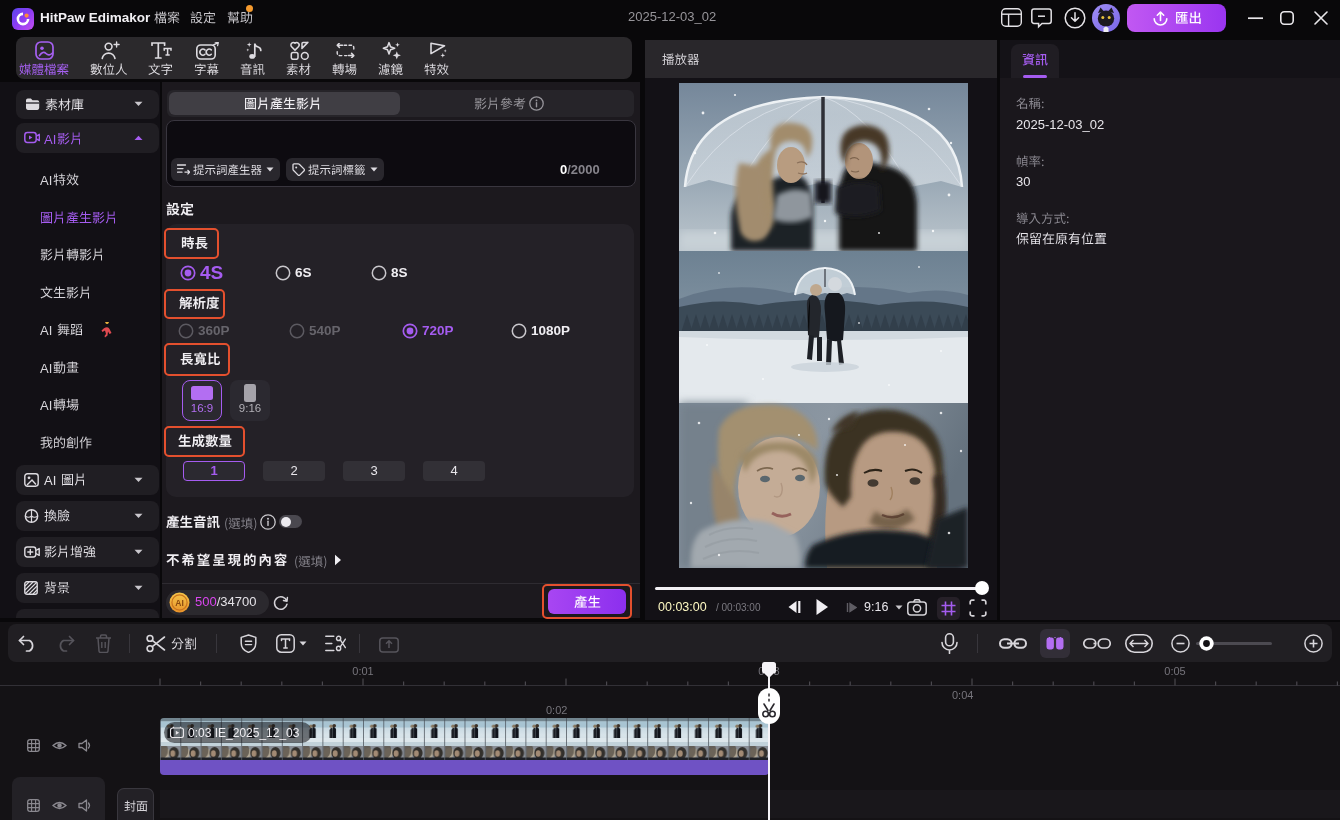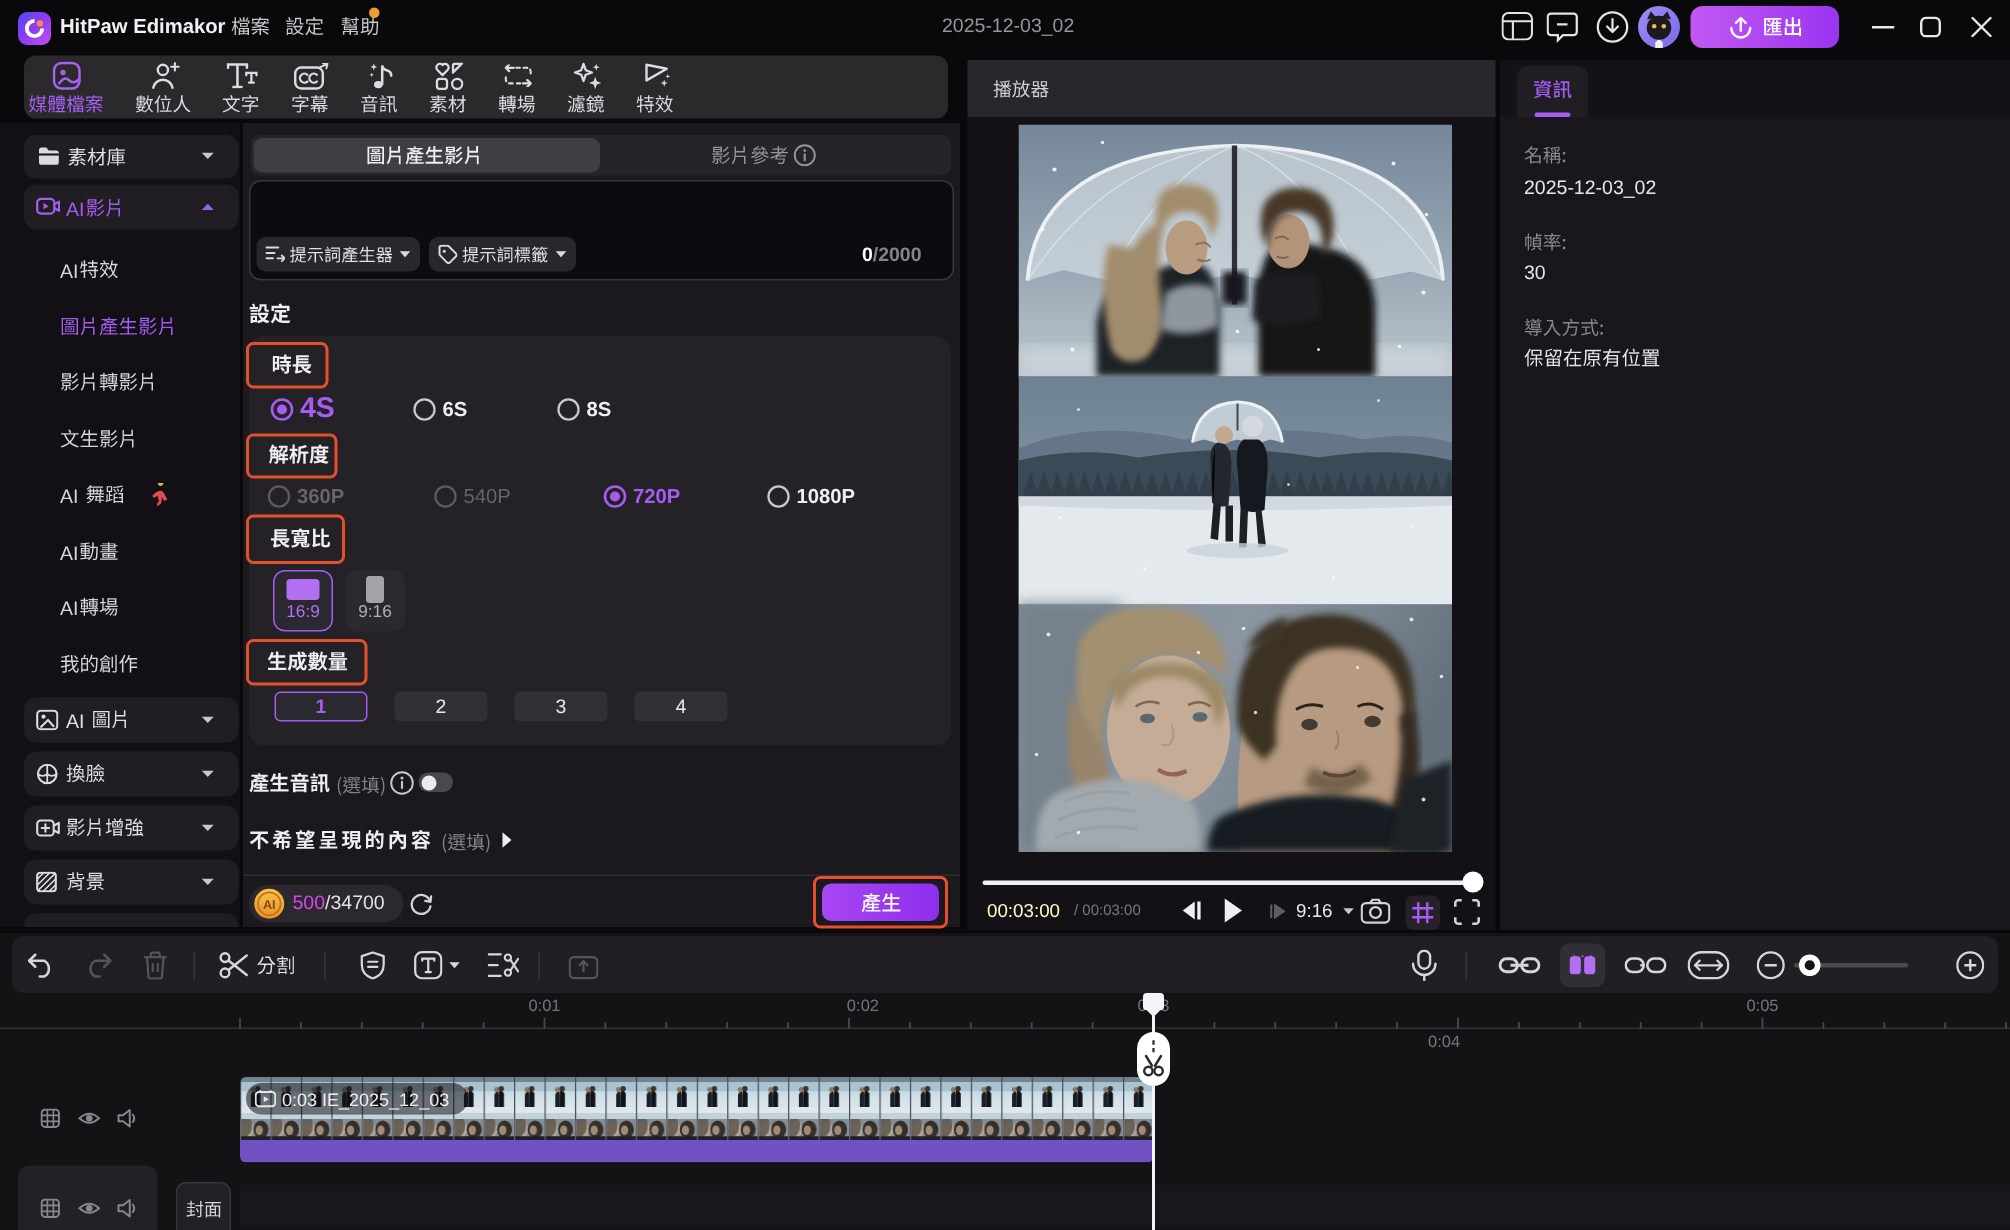--- a/index.html
+++ b/index.html
@@ -282,21 +282,21 @@
 <svg class="abs" style="left:292px;top:163px;" width="13" height="13" viewBox="0 0 13 13">
     <path d="M1 1.8 a1 1 0 0 1 1-1 h4.2 a1.6 1.6 0 0 1 1.1 0.5 l4.6 4.6 a1.5 1.5 0 0 1 0 2.1 l-3.9 3.9 a1.5 1.5 0 0 1-2.1 0 L1.4 7.3 A1.6 1.6 0 0 1 1 6.2 Z" fill="none" stroke="#dddbe0" stroke-width="1.3"></path>
     <circle cx="4.2" cy="4.5" r="1" fill="#dddbe0"></circle>
   </svg>
 <svg class="abs" style="left:308px;top:164px;overflow:visible" width="58" height="15">
     <path d="M5.5 -7.1H9.3V-6.2H5.5ZM5.5 -8.6H9.3V-7.7H5.5ZM4.7 -9.3V-5.5H10.2V-9.3ZM4.9 -3.4C4.7 -1.7 4.2 -0.4 3.2 0.4C3.4 0.5 3.7 0.8 3.9 0.9C4.5 0.4 4.9 -0.3 5.2 -1.2C6.0 0.4 7.2 0.7 8.9 0.7H10.9C10.9 0.5 11.1 0.2 11.2 -0.0C10.8 -0.0 9.2 -0.0 8.9 -0.0C8.5 -0.0 8.2 -0.0 7.8 -0.1V-1.9H10.2V-2.6H7.8V-4.0H10.8V-4.7H4.2V-4.0H7.0V-0.3C6.3 -0.6 5.8 -1.1 5.5 -2.1C5.6 -2.5 5.7 -2.9 5.7 -3.3ZM1.9 -9.6V-7.3H0.5V-6.5H1.9V-4.0C1.3 -3.8 0.8 -3.7 0.3 -3.6L0.6 -2.7L1.9 -3.1V-0.2C1.9 0.0 1.8 0.0 1.7 0.0C1.6 0.1 1.1 0.1 0.6 0.0C0.7 0.3 0.8 0.6 0.9 0.8C1.6 0.9 2.0 0.8 2.3 0.7C2.6 0.6 2.7 0.3 2.7 -0.2V-3.4L4.0 -3.8L3.9 -4.6L2.7 -4.3V-6.5H4.0V-7.3H2.7V-9.6Z M14.1 -4.0C13.7 -2.7 12.8 -1.4 11.9 -0.6C12.1 -0.5 12.5 -0.2 12.7 -0.1C13.6 -1.0 14.5 -2.3 15.0 -3.7ZM19.6 -3.7C20.4 -2.6 21.3 -1.1 21.6 -0.1L22.5 -0.5C22.1 -1.5 21.2 -2.9 20.4 -4.0ZM13.2 -8.8V-8.0H21.3V-8.8ZM12.2 -6.1V-5.2H16.7V0.9H17.7V-5.2H22.3V-6.1Z M28.0 -7.2V-6.5H32.2V-7.2ZM24.0 -6.2V-5.5H27.2V-6.2ZM24.0 -4.7V-4.0H27.3V-4.7ZM23.6 -7.7V-7.0H27.7V-7.7ZM24.8 -9.4C25.1 -8.9 25.4 -8.2 25.6 -7.8L26.2 -8.2C26.1 -8.6 25.7 -9.2 25.4 -9.7ZM27.7 -9.1V-8.3H32.8V-0.2C32.8 0.0 32.8 0.1 32.6 0.1C32.4 0.1 31.7 0.1 31.0 0.0C31.1 0.3 31.2 0.7 31.3 0.9C32.2 0.9 32.8 0.9 33.2 0.8C33.5 0.6 33.6 0.3 33.6 -0.2V-9.1ZM29.1 -4.7H30.9V-2.6H29.1ZM28.4 -5.5V-1.0H29.1V-1.8H31.7V-5.5ZM24.0 -3.1V0.8H24.8V0.2H27.3V-3.1ZM24.8 -2.4H26.5V-0.5H24.8Z M43.2 -1.4C43.8 -0.8 44.5 0.0 44.8 0.6L45.4 0.1C45.1 -0.4 44.5 -1.2 43.9 -1.7ZM40.0 -1.7C39.7 -1.0 39.1 -0.3 38.4 0.1C38.6 0.2 39.0 0.5 39.1 0.6C39.7 0.1 40.4 -0.7 40.8 -1.5ZM39.6 -4.3V-3.6H44.6V-4.3ZM39.1 -7.6V-4.9H45.1V-7.6H43.2V-8.4H45.3V-9.1H38.8V-8.4H40.9V-7.6ZM41.5 -8.4H42.6V-7.6H41.5ZM39.8 -7.0H40.9V-5.6H39.8ZM41.5 -7.0H42.6V-5.6H41.5ZM43.2 -7.0H44.3V-5.6H43.2ZM38.9 -2.8V-2.1H41.6V0.9H42.4V-2.1H45.4V-2.8ZM36.8 -9.7V-7.4H35.2V-6.6H36.7C36.3 -5.1 35.6 -3.3 34.9 -2.3C35.0 -2.1 35.2 -1.7 35.3 -1.5C35.9 -2.3 36.4 -3.6 36.8 -4.9V0.9H37.6V-5.0C37.9 -4.4 38.2 -3.7 38.4 -3.3L38.9 -4.0C38.7 -4.3 37.9 -5.7 37.6 -6.0V-6.6H38.8V-7.4H37.6V-9.7Z M54.7 -6.7C55.1 -6.3 55.6 -5.8 55.8 -5.4L56.5 -5.8C56.2 -6.1 55.7 -6.7 55.3 -7.1ZM54.0 -7.9C54.2 -7.7 54.5 -7.4 54.7 -7.1L55.3 -7.5C55.2 -7.7 54.9 -8.0 54.6 -8.3ZM55.7 -4.2C55.5 -3.4 55.1 -2.6 54.6 -1.9C54.4 -2.6 54.3 -3.5 54.2 -4.5H56.9V-5.2H54.1C54.1 -5.8 54.0 -6.4 54.0 -7.1H53.2C53.2 -6.5 53.3 -5.8 53.3 -5.2H52.4L52.9 -5.5C52.6 -5.8 52.2 -6.2 51.8 -6.6C51.8 -6.7 51.9 -6.9 52.0 -7.1L51.3 -7.2C51.1 -6.5 50.6 -5.9 49.9 -5.6C50.1 -5.5 50.3 -5.3 50.4 -5.2H47.4C47.9 -5.4 48.3 -5.7 48.6 -6.1C48.9 -5.8 49.2 -5.5 49.4 -5.2L49.9 -5.6C49.7 -5.9 49.3 -6.3 48.9 -6.6C49.0 -6.8 49.0 -7.0 49.1 -7.2L48.4 -7.3C48.2 -6.5 47.7 -6.0 46.9 -5.6C47.0 -5.5 47.3 -5.3 47.4 -5.2H46.6V-4.5H48.6V-3.8H47.1V-3.3H48.6V-2.7H47.2V-2.1H48.6V-1.5H47.0V-0.9H48.6V-0.2L46.6 -0.1L46.7 0.5C48.3 0.4 50.4 0.3 52.5 0.1L51.9 0.4C52.1 0.6 52.3 0.8 52.5 1.0C53.2 0.6 53.8 0.1 54.3 -0.5C54.8 0.4 55.3 0.8 55.9 0.8C56.6 0.8 56.9 0.5 57.0 -0.6C56.8 -0.7 56.5 -0.9 56.4 -1.0C56.3 -0.2 56.2 0.0 56.0 0.0C55.6 0.0 55.2 -0.4 54.9 -1.1C55.6 -1.9 56.1 -2.9 56.4 -4.0ZM50.6 -5.2C50.9 -5.4 51.2 -5.7 51.5 -6.0C51.8 -5.7 52.1 -5.4 52.3 -5.2ZM53.4 -4.5C53.5 -3.2 53.7 -2.1 54.0 -1.2C53.7 -0.8 53.3 -0.4 52.8 -0.1L52.8 -0.5L51.2 -0.4V-1.0H52.8V-1.5H51.2V-2.1H52.7V-2.7H51.2V-3.3H52.7V-3.8H51.2V-4.5ZM49.4 -4.5H50.5V-0.3L49.4 -0.3ZM48.9 -8.0C49.3 -7.7 49.7 -7.3 49.9 -7.0L50.6 -7.4C50.4 -7.6 49.9 -8.0 49.6 -8.3H51.7V-8.9H48.7C48.8 -9.1 48.9 -9.3 49.0 -9.5L48.3 -9.8C47.9 -9.0 47.2 -8.2 46.5 -7.7C46.7 -7.5 47.0 -7.2 47.1 -7.1C47.5 -7.4 47.9 -7.8 48.3 -8.3H49.5ZM53.0 -9.7C52.7 -8.9 52.2 -8.2 51.5 -7.7C51.7 -7.6 52.0 -7.3 52.2 -7.2C52.5 -7.5 52.9 -7.9 53.2 -8.3H57.0V-8.9H53.5C53.7 -9.1 53.8 -9.3 53.8 -9.5Z" transform="translate(0,10.1)" fill="#e4e2e7"></path>
   </svg>
 <svg class="abs" style="left:370px;top:167px;" width="8" height="5" viewBox="0 0 8 5">
     <path d="M0.5 0.5 L4 4.5 L7.5 0.5 Z" fill="#dddbe0"></path>
   </svg>
-<div class="abs" style="left:560px;top:160px;width:69px;text-align:center;font-size:13px;line-height:20px;color:#fff;white-space:nowrap"><b style="color:#fff">0</b><b style="color:#86848b">/2000</b></div>
+<div class="abs" style="left:560px;top:160px;width:69px;text-align:left;font-size:13px;line-height:20px;color:#fff;white-space:nowrap"><b style="color:#fff">0</b><b style="color:#86848b">/2000</b></div>
 <svg class="abs" style="left:166px;top:202px;overflow:visible" width="28" height="18">
     <path d="M1.1 -5.7V-4.5H5.5V-5.7ZM7.0 -11.4V-9.9C7.0 -9.0 6.8 -8.1 5.4 -7.3V-7.6H1.1V-6.4H5.4V-7.1C5.8 -6.8 6.2 -6.3 6.4 -6.0C8.1 -6.9 8.5 -8.5 8.5 -9.9H10.2V-8.4C10.2 -7.0 10.4 -6.4 11.8 -6.4C12.0 -6.4 12.3 -6.4 12.5 -6.4C12.8 -6.4 13.1 -6.4 13.3 -6.5C13.2 -6.9 13.2 -7.5 13.2 -7.9C13.0 -7.8 12.7 -7.8 12.5 -7.8C12.4 -7.8 12.1 -7.8 11.9 -7.8C11.7 -7.8 11.7 -8.0 11.7 -8.4V-11.4ZM1.9 -11.3C2.3 -10.8 2.6 -10.1 2.9 -9.6H0.5V-8.2H6.0V-9.6H3.4L4.3 -10.1C4.1 -10.6 3.6 -11.4 3.2 -12.0ZM5.8 -5.8V-4.3H7.1L6.2 -3.9C6.7 -2.9 7.3 -2.0 8.0 -1.3C7.3 -0.9 6.4 -0.5 5.4 -0.3V-3.8H1.1V1.1H2.6V0.5H5.4V-0.0C5.7 0.4 6.0 0.9 6.1 1.2C7.3 0.9 8.4 0.4 9.4 -0.2C10.3 0.4 11.4 0.9 12.6 1.2C12.9 0.7 13.3 0.0 13.7 -0.3C12.6 -0.5 11.6 -0.9 10.8 -1.3C11.8 -2.4 12.5 -3.7 13.0 -5.4L11.9 -5.9L11.7 -5.8ZM2.6 -2.5H4.0V-0.9H2.6ZM10.9 -4.3C10.5 -3.5 10.0 -2.8 9.4 -2.3C8.7 -2.8 8.1 -3.5 7.7 -4.3Z M16.8 -5.3C16.6 -2.9 15.9 -1.0 14.4 0.2C14.7 0.4 15.5 1.0 15.7 1.3C16.5 0.6 17.1 -0.3 17.6 -1.4C18.9 0.6 20.8 1.1 23.4 1.1H27.0C27.0 0.5 27.3 -0.3 27.6 -0.7C26.6 -0.6 24.3 -0.6 23.5 -0.6C22.9 -0.6 22.4 -0.7 21.9 -0.7V-2.7H25.7V-4.3H21.9V-6.0H24.9V-7.6H17.1V-6.0H20.1V-1.2C19.3 -1.6 18.7 -2.3 18.2 -3.4C18.4 -4.0 18.5 -4.6 18.5 -5.2ZM19.7 -11.6C19.9 -11.2 20.1 -10.8 20.2 -10.4H15.0V-6.9H16.6V-8.8H25.3V-6.9H27.0V-10.4H22.1C22.0 -10.9 21.7 -11.6 21.4 -12.0Z" transform="translate(0,12.3)" fill="#f0eef2"></path>
   </svg>
 <div class="abs" style="left:166px;top:224px;width:468px;height:273px;background:#242127;border-radius:10px"></div>
 <div class="abs" style="left:164px;top:228px;width:55px;height:31px;border:2.5px solid #e4502e;border-radius:5px"></div>
 <svg class="abs" style="left:181px;top:236px;overflow:visible" width="27" height="18">
     <path d="M5.9 -2.5C6.4 -1.8 7.1 -0.9 7.4 -0.3L8.9 -1.1C8.5 -1.7 7.8 -2.6 7.2 -3.3ZM8.4 -11.5V-10.0H5.3V-8.6H8.4V-7.3H5.8V-5.9H10.1V-4.9H5.4V-3.5H10.1V-0.5C10.1 -0.4 10.0 -0.3 9.8 -0.3C9.6 -0.3 8.9 -0.3 8.2 -0.3C8.4 0.1 8.7 0.8 8.7 1.2C9.7 1.2 10.5 1.2 11.0 0.9C11.5 0.7 11.7 0.3 11.7 -0.5V-3.5H13.0V-4.9H11.7V-5.9H12.7V-7.3H10.0V-8.6H13.0V-10.0H10.0V-11.5ZM3.6 -5.4V-2.8H2.3V-5.4ZM3.6 -6.8H2.3V-9.2H3.6ZM0.9 -10.6V-0.2H2.3V-1.4H5.1V-10.6Z M16.4 -11.0V-5.0H14.1V-3.6H16.1V-1.4C16.1 -0.8 15.7 -0.5 15.4 -0.4C15.7 0.0 16.0 0.9 16.1 1.3L16.2 1.2C16.6 1.0 17.3 0.9 20.5 0.1C20.5 -0.2 20.6 -0.9 20.7 -1.3L17.7 -0.7V-3.6H19.6C20.8 -1.1 22.6 0.5 25.6 1.2C25.9 0.7 26.3 0.1 26.7 -0.3C25.5 -0.5 24.4 -0.9 23.6 -1.4C24.4 -1.8 25.2 -2.3 26.0 -2.9L24.9 -3.6H26.4V-5.0H18.0V-5.7H24.6V-7.0H18.0V-7.7H24.6V-9.0H18.0V-9.7H24.9V-11.0ZM21.3 -3.6H24.4C23.9 -3.1 23.1 -2.6 22.4 -2.2C22.0 -2.6 21.6 -3.1 21.3 -3.6Z" transform="translate(0,11.9)" fill="#f0eef2"></path>
   </svg>
 <svg class="abs" style="left:180px;top:265px" width="16" height="16">
     <circle cx="8" cy="8" r="6.7" fill="none" stroke="#a55cf0" stroke-width="1.7"></circle>
@@ -315,21 +315,21 @@
 <svg class="abs" style="left:179px;top:296px;overflow:visible" width="40" height="18">
     <path d="M3.4 -6.8V-5.8H2.6V-6.8ZM4.5 -6.8H5.2V-5.8H4.5ZM2.5 -8.0C2.7 -8.3 2.8 -8.6 3.0 -9.0H4.0C3.9 -8.6 3.8 -8.3 3.7 -8.0ZM2.3 -11.5C1.9 -9.9 1.2 -8.3 0.3 -7.3C0.5 -7.1 1.0 -6.7 1.3 -6.4V-4.4C1.3 -2.9 1.2 -0.9 0.3 0.5C0.6 0.6 1.2 1.0 1.5 1.2C2.1 0.3 2.4 -1.1 2.5 -2.3H5.2V-0.4C5.2 -0.2 5.2 -0.1 5.0 -0.1C4.8 -0.1 4.3 -0.1 3.8 -0.2C4.0 0.2 4.2 0.8 4.2 1.2C5.1 1.2 5.6 1.2 6.0 0.9C6.4 0.7 6.6 0.3 6.6 -0.4V-3.2C6.9 -3.1 7.4 -2.8 7.6 -2.6C7.8 -2.9 8.0 -3.3 8.2 -3.7H9.3V-2.5H6.8V-1.1H9.3V1.2H10.8V-1.1H13.1V-2.5H10.8V-3.7H12.9V-5.1H10.8V-6.3H9.3V-5.1H8.6C8.7 -5.3 8.8 -5.6 8.8 -5.9L7.6 -6.2C9.0 -6.9 9.5 -8.0 9.7 -9.4H11.3C11.2 -8.3 11.2 -7.9 11.0 -7.7C10.9 -7.6 10.8 -7.6 10.7 -7.6C10.5 -7.6 10.1 -7.6 9.7 -7.6C9.9 -7.3 10.0 -6.7 10.1 -6.3C10.6 -6.3 11.2 -6.3 11.4 -6.4C11.8 -6.4 12.0 -6.5 12.3 -6.8C12.6 -7.2 12.7 -8.1 12.7 -10.3C12.8 -10.4 12.8 -10.8 12.8 -10.8H6.8V-9.4H8.3C8.1 -8.5 7.7 -7.7 6.6 -7.2V-8.0H5.0C5.3 -8.5 5.6 -9.2 5.8 -9.7L4.8 -10.3L4.6 -10.2H3.4C3.5 -10.5 3.6 -10.8 3.7 -11.2ZM3.4 -4.6V-3.5H2.6L2.6 -4.4V-4.6ZM4.5 -4.6H5.2V-3.5H4.5ZM6.6 -3.5V-6.9C6.8 -6.6 7.1 -6.2 7.2 -6.0L7.5 -6.1C7.3 -5.1 7.0 -4.2 6.6 -3.5Z M19.9 -10.0V-6.0C19.9 -4.0 19.8 -1.4 18.6 0.4C19.0 0.5 19.6 0.9 19.9 1.2C21.1 -0.6 21.4 -3.3 21.5 -5.4H23.2V1.2H24.8V-5.4H26.6V-6.9H21.5V-8.8C23.0 -9.1 24.6 -9.5 25.9 -10.1L24.5 -11.3C23.4 -10.8 21.6 -10.3 19.9 -10.0ZM16.0 -11.5V-8.7H14.1V-7.2H15.8C15.4 -5.5 14.6 -3.7 13.8 -2.6C14.0 -2.2 14.4 -1.6 14.5 -1.1C15.1 -1.8 15.6 -2.9 16.0 -4.0V1.2H17.5V-4.6C17.9 -4.0 18.2 -3.4 18.4 -3.0L19.3 -4.2C19.1 -4.6 18.0 -6.0 17.5 -6.7V-7.2H19.4V-8.7H17.5V-11.5Z M32.2 -8.5V-7.6H30.4V-6.3H32.2V-4.2H37.8V-6.3H39.8V-7.6H37.8V-8.5H36.2V-7.6H33.7V-8.5ZM36.2 -6.3V-5.4H33.7V-6.3ZM36.6 -2.4C36.2 -2.0 35.5 -1.6 34.9 -1.3C34.1 -1.6 33.5 -2.0 33.1 -2.4ZM30.5 -3.7V-2.4H32.0L31.4 -2.2C31.9 -1.6 32.4 -1.1 33.0 -0.7C32.0 -0.5 31.0 -0.3 29.8 -0.2C30.1 0.1 30.4 0.7 30.5 1.1C32.0 0.9 33.5 0.7 34.8 0.2C36.0 0.7 37.5 1.0 39.2 1.2C39.4 0.8 39.8 0.1 40.1 -0.2C38.9 -0.3 37.7 -0.4 36.7 -0.7C37.7 -1.3 38.5 -2.1 39.1 -3.2L38.1 -3.7L37.8 -3.7ZM33.3 -11.2C33.4 -10.9 33.5 -10.6 33.6 -10.3H28.5V-6.7C28.5 -4.6 28.4 -1.6 27.3 0.5C27.7 0.6 28.5 0.9 28.8 1.2C29.9 -1.0 30.1 -4.4 30.1 -6.7V-8.8H39.9V-10.3H35.4C35.3 -10.7 35.1 -11.2 34.9 -11.6Z" transform="translate(0,11.9)" fill="#f0eef2"></path>
   </svg>
 <svg class="abs" style="left:178px;top:323px" width="16" height="16">
     <circle cx="8" cy="8" r="6.7" fill="none" stroke="#5c5a61" stroke-width="1.5"></circle>
   </svg>
 <div class="abs" style="left:198px;top:321px;font-weight:700;font-size:13.5px;line-height:20px;color:#66646b;white-space:nowrap">360P</div>
 <svg class="abs" style="left:289px;top:323px" width="16" height="16">
     <circle cx="8" cy="8" r="6.7" fill="none" stroke="#5c5a61" stroke-width="1.5"></circle>
   </svg>
-<div class="abs" style="left:309px;top:321px;font-weight:400;font-size:13.5px;line-height:20px;color:#66646b;white-space:nowrap">540P</div>
+<div class="abs" style="left:309px;top:321px;font-weight:700;font-size:13.5px;line-height:20px;color:#66646b;white-space:nowrap">540P</div>
 <svg class="abs" style="left:402px;top:323px" width="16" height="16">
     <circle cx="8" cy="8" r="6.7" fill="none" stroke="#a55cf0" stroke-width="1.7"></circle>
     <circle cx="8" cy="8" r="3.4" fill="#a55cf0"></circle>
   </svg>
 <div class="abs" style="left:422px;top:321px;font-weight:700;font-size:13.5px;line-height:20px;color:#a55cf0;white-space:nowrap">720P</div>
 <svg class="abs" style="left:511px;top:323px" width="16" height="16">
     <circle cx="8" cy="8" r="6.7" fill="none" stroke="#c9c7cc" stroke-width="1.5"></circle>
   </svg>
 <div class="abs" style="left:531px;top:321px;font-weight:700;font-size:13.5px;line-height:20px;color:#f0eef2;white-space:nowrap">1080P</div>
 <div class="abs" style="left:164px;top:343px;width:66px;height:33px;border:2.5px solid #e4502e;border-radius:5px"></div>
@@ -726,21 +726,21 @@
     <line x1="1053.2" y1="17.5" x2="1053.2" y2="21.5" stroke="#4a484e" stroke-width="1.2"></line>
     <line x1="1093.8" y1="17.5" x2="1093.8" y2="21.5" stroke="#4a484e" stroke-width="1.2"></line>
     <line x1="1134.4" y1="17.5" x2="1134.4" y2="21.5" stroke="#4a484e" stroke-width="1.2"></line>
     <line x1="1175.0" y1="14.5" x2="1175.0" y2="21.5" stroke="#4a484e" stroke-width="1.2"></line>
     <line x1="1215.6" y1="17.5" x2="1215.6" y2="21.5" stroke="#4a484e" stroke-width="1.2"></line>
     <line x1="1256.2" y1="17.5" x2="1256.2" y2="21.5" stroke="#4a484e" stroke-width="1.2"></line>
     <line x1="1296.8" y1="17.5" x2="1296.8" y2="21.5" stroke="#4a484e" stroke-width="1.2"></line>
     <line x1="1337.4" y1="17.5" x2="1337.4" y2="21.5" stroke="#4a484e" stroke-width="1.2"></line>
   </svg>
 <div class="abs" style="left:343px;top:663px;width:40px;text-align:center;font-size:11px;line-height:16px;color:#76747b;white-space:nowrap">0:01</div>
-<div class="abs" style="left:546px;top:663px;width:40px;text-align:right;font-size:11px;line-height:16px;color:#76747b;white-space:nowrap">0:02</div>
+<div class="abs" style="left:546px;top:702px;width:40px;text-align:left;font-size:11px;line-height:16px;color:#76747b;white-space:nowrap">0:02</div>
 <div class="abs" style="left:749px;top:663px;width:40px;text-align:center;font-size:11px;line-height:16px;color:#76747b;white-space:nowrap">0:03</div>
 <div class="abs" style="left:952px;top:687px;width:40px;text-align:left;font-size:11px;line-height:16px;color:#76747b;white-space:nowrap">0:04</div>
 <div class="abs" style="left:1155px;top:663px;width:40px;text-align:center;font-size:11px;line-height:16px;color:#76747b;white-space:nowrap">0:05</div>
 <div class="abs" style="left:160px;top:790px;width:1180px;height:28px;background:#19171b"></div>
 <div class="abs" style="left:160px;top:718px;width:609px;height:57px;border-radius:4px;overflow:hidden">
 <svg class="abs" style="left:0;top:0" width="609" height="57" viewBox="0 0 609 57">
 <defs>
 <linearGradient id="th1" x1="0" y1="0" x2="0" y2="1">
           <stop offset="0" stop-color="#b4ccd8"></stop>
           <stop offset="0.6" stop-color="#d8e4ea"></stop>

